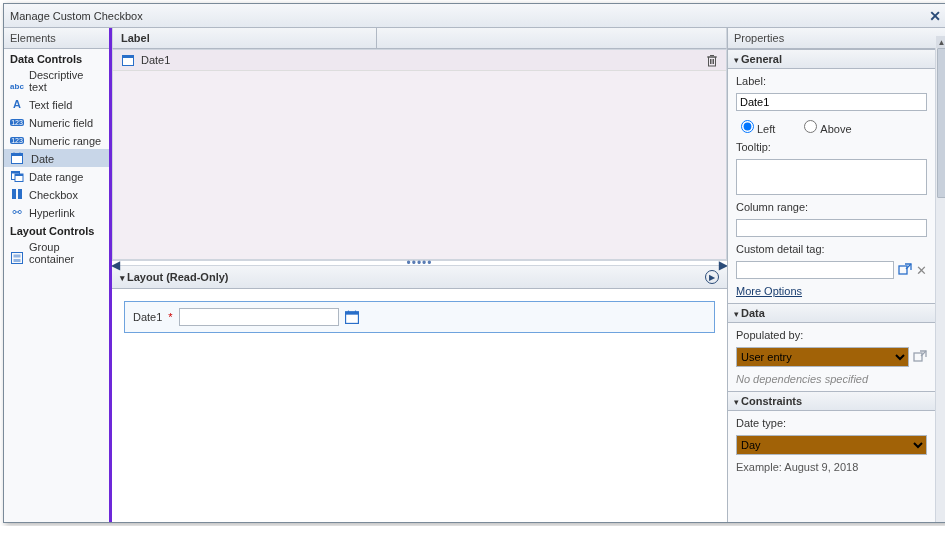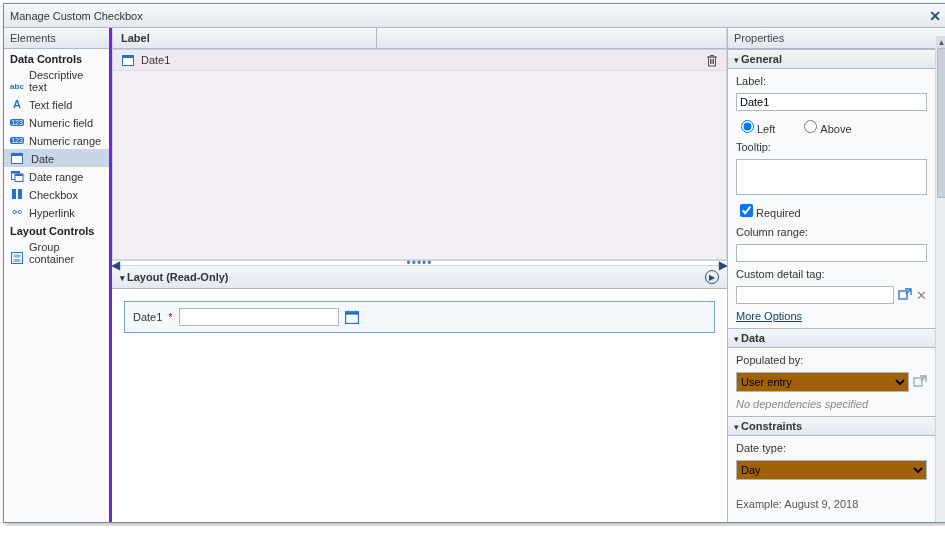--- a/index.html
+++ b/index.html
@@ -295,21 +295,20 @@
         <div class="group-header">General</div>
         <div class="grp-body">
           <label>Label:</label>
           <input type="text" value="Date1" style="">
           <div class="radio-row">
             <label class="check-row"><input type="radio" name="pos" checked="" style=""><span>Left</span></label>
             <label class="check-row"><input type="radio" name="pos" style=""><span>Above</span></label>
           </div>
           <label>Tooltip:</label>
           <textarea style=""></textarea>
-          <label class="check-row"><input type="checkbox" checked="" style=""><span>Required</span></label>
           <label>Column range:</label>
           <input type="text" style="">
           <label>Custom detail tag:</label>
           <div class="tag-row">
             <input type="text" style="">
             <span class="ico">
               <svg width="14" height="14" viewBox="0 0 14 14">
                   <rect x="1" y="3" width="8" height="8" fill="none" stroke="#2a6fc9" stroke-width="1.3"></rect>
                   <path d="M7 1 L13 1 L13 7" fill="none" stroke="#2a6fc9" stroke-width="1.3"></path>
                   <line x1="13" y1="1" x2="8" y2="6" stroke="#2a6fc9" stroke-width="1.3"></line>
@@ -337,21 +336,21 @@
           </div>
           <span class="muted">No dependencies specified</span>
         </div>
 
         <div class="group-header">Constraints</div>
         <div class="grp-body">
           <label>Date type:</label>
           <select>
             <option>Day</option>
           </select>
-          <span style="color:#555;margin-top:12px;">Example: August 9, 2018</span>
+          <span style="color:#555;">Example: August 9, 2018</span>
         </div>
 
       </div>
       <div class="scrollbar">
         <div class="btn up">▲</div>
         <div class="thumb"></div>
       </div>
     </div>
 
   </div>

